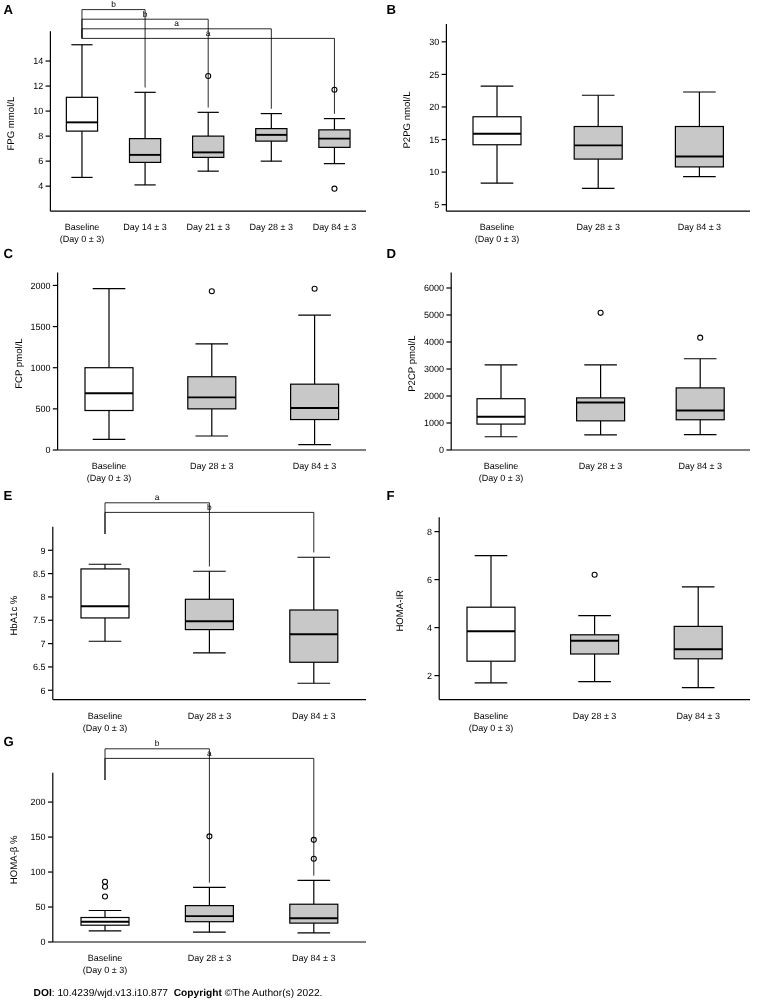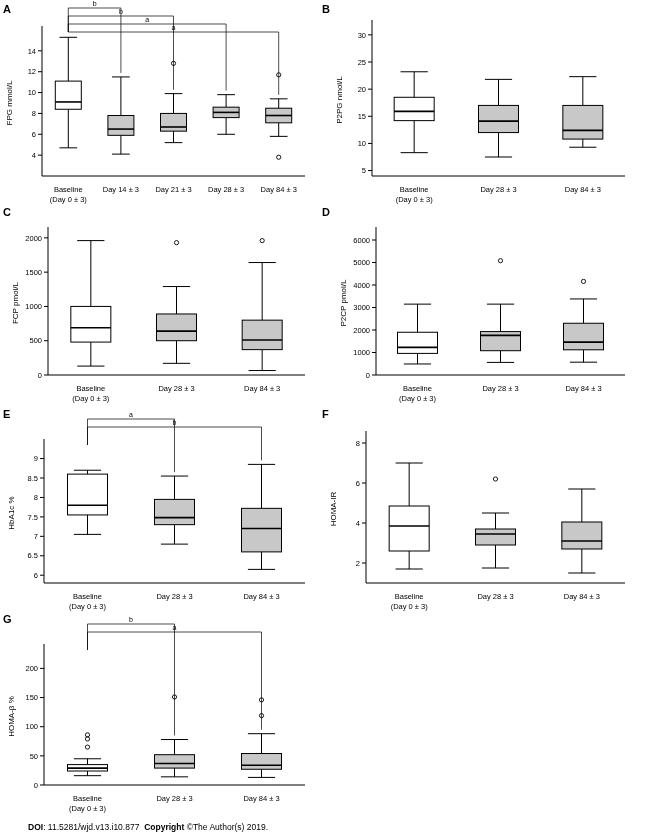--- a/index.html
+++ b/index.html
@@ -363,14 +363,14 @@
       <circle cx="261.5" cy="105.62553191489363" r="2.1" class="outlier"></circle>
       <text x="261.5" y="191" class="catlabel">Day 84 ± 3</text>
       <path d="M 87.5 40 L 87.5 14 L 174.5 14 L 174.5 125.52765957446809" class="sigline"></path>
       <text x="131" y="12" class="siglabel">b</text>
       <path d="M 87.5 40 L 87.5 22 L 261.5 22 L 261.5 119.69787234042553" class="sigline"></path>
       <text x="174.5" y="20" class="siglabel">a</text>
     </svg>
   </div>
 
 <div class="footer">
-  <span>DOI</span><span class="norm">: </span><span class="norm">11.5281/wjd.v13.i10.877</span>&nbsp;&nbsp;<span>Copyright</span><span class="norm">&nbsp;</span><span class="norm">©The Author(s) 2019.</span>
+  <span>DOI</span><span class="norm">: </span><span class="norm">10.4239/wjd.v13.i10.877</span>&nbsp;&nbsp;<span>Copyright</span><span class="norm">&nbsp;</span><span class="norm">©The Author(s) 2022.</span>
 </div>
 
 </body></html>

